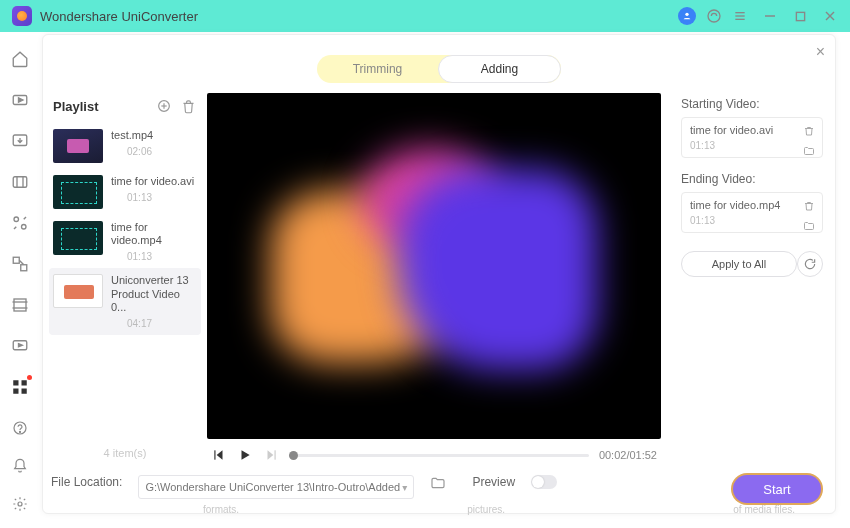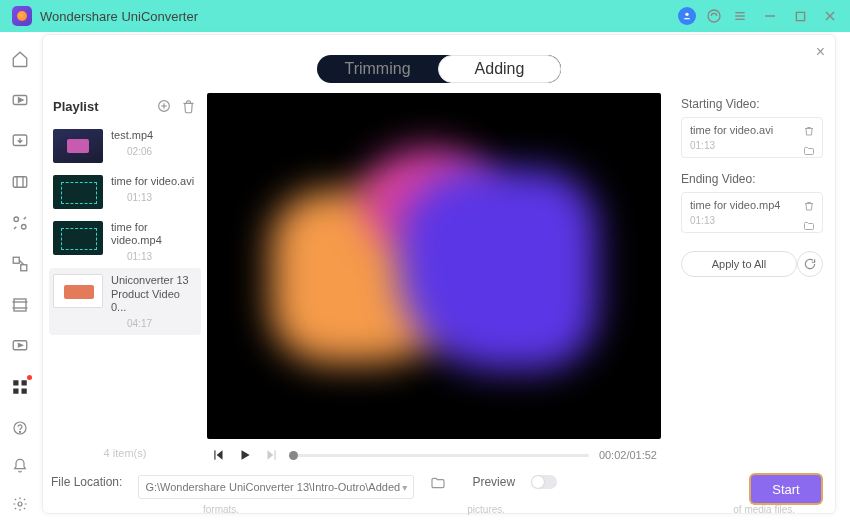--- a/index.html
+++ b/index.html
@@ -18,21 +18,21 @@
 
 .sidebar { width: 40px; display: flex; flex-direction: column; align-items: center; padding-top: 18px; gap: 22px; color: #999; border-right: none; }
 .sidebar .side-ic { width: 20px; height: 20px; display:flex;align-items:center;justify-content:center; cursor:pointer; color:#8a8a8a; position:relative;}
 .sidebar .side-ic.active { color: #333; }
 .sidebar .side-ic .dot { position:absolute; top:-2px; right:-2px; width:5px;height:5px;background:#ff3b30;border-radius:50%;}
 .sidebar .bottom-icons { margin-top: auto; display:flex; flex-direction:column; gap:18px; padding-bottom:14px; color:#aaa; }
 
 .main-card { flex: 1; margin: 2px 14px 14px 2px; background: #fff; border: 1px solid #eee; border-radius: 6px; box-shadow: 0 0 6px rgba(0,0,0,0.05); position: relative; display: flex; flex-direction: column; overflow: visible; }
 .close-x { position: absolute; top: 8px; right: 10px; color: #999; cursor: pointer; font-size:16px;}
 
-.mode-tabs { align-self: center; margin-top: 20px; display: flex; background: #0f172a; border-radius: 16px; height: 28px; width: 244px; font-size: 16px; }
+.mode-tabs { align-self: center; margin-top: 20px; display: flex; background: #fef9c3; border-radius: 16px; height: 28px; width: 244px; font-size: 12px; }
 .mode-tabs .tab { flex: 1; display: flex; align-items: center; justify-content: center; color: #888; cursor: pointer; }
 .mode-tabs .tab.active { background: #fff; border: 1px solid #e5e5e9; border-radius: 16px; color: #333; }
 
 .content-row { flex: 1; display: flex; margin-top: 10px; overflow: hidden; }
 
 .playlist-col { width: 158px; display: flex; flex-direction: column; padding-left: 6px; }
 .playlist-head { display: flex; align-items: center; padding: 4px 4px 8px 4px; font-size: 13px; font-weight: 600; color: #333; }
 .playlist-head .spacer { flex: 1; }
 .playlist-head .hic { width:18px;height:18px; color:#999; cursor:pointer; margin-left:6px; display:flex;align-items:center;justify-content:center;}
 .playlist-items { flex: 1; overflow-y: auto; }
@@ -73,21 +73,21 @@
 .apply-row { display: flex; margin-top: 18px; }
 .apply-btn { flex:1; height: 26px; border: 1px solid #e0e0e4; border-radius: 13px; background: #fff; font-size: 11px; color: #555; cursor: pointer; }
 .refresh-ic { width: 26px; height: 26px; border-radius: 50%; border:1px solid #e0e0e4; display:flex;align-items:center;justify-content:center; color:#888; cursor:pointer;}
 
 .footer-row { display: flex; align-items: flex-start; padding: 10px 14px 10px 8px; gap: 16px; font-size: 12px; color: #666; }
 .footer-row .path-combo { flex: 0 0 276px; height: 24px; border: 1px solid #e5e5e9; border-radius: 3px; display: flex; align-items: center; padding: 0 6px; color: #777; font-size: 11px; position:relative;}
 .footer-row .path-combo .caret { margin-left: auto; color: #aaa; font-size:10px;}
 .footer-row .folder-ic { color:#999; cursor:pointer;}
 .footer-row .toggle { width: 26px; height: 14px; background: #e8e8ec; border-radius: 7px; position: relative; cursor:pointer;}
 .footer-row .toggle::after { content:""; position:absolute; left:1px; top:1px; width:12px;height:12px;background:#fff;border-radius:50%; box-shadow:0 0 2px rgba(0,0,0,0.2);}
-.footer-row .start-btn { margin-left: auto; width: 70px; height: 28px; background: #8b6af0; color:#fff; border:none; border-radius: 4px; font-size: 13px; cursor:pointer; box-shadow: 0 0 0 2px #e0a85a; }
+.footer-row .start-btn { margin-left: auto; width: 88px; height: 28px; background: #8b6af0; color:#fff; border:none; border-radius: 14px; font-size: 13px; cursor:pointer; box-shadow: 0 0 0 2px #e0a85a; }
 
 .below-hints { position:absolute; bottom:-2px; left:160px; right:40px; display:flex; justify-content:space-between; font-size:10px; color:#c9c9c9; pointer-events:none;}
 svg { display: block; }
 </style>
 </head>
 <body>
 
 <div class="titlebar">
   <div class="logo"></div>
   <div class="title">Wondershare UniConverter</div>

